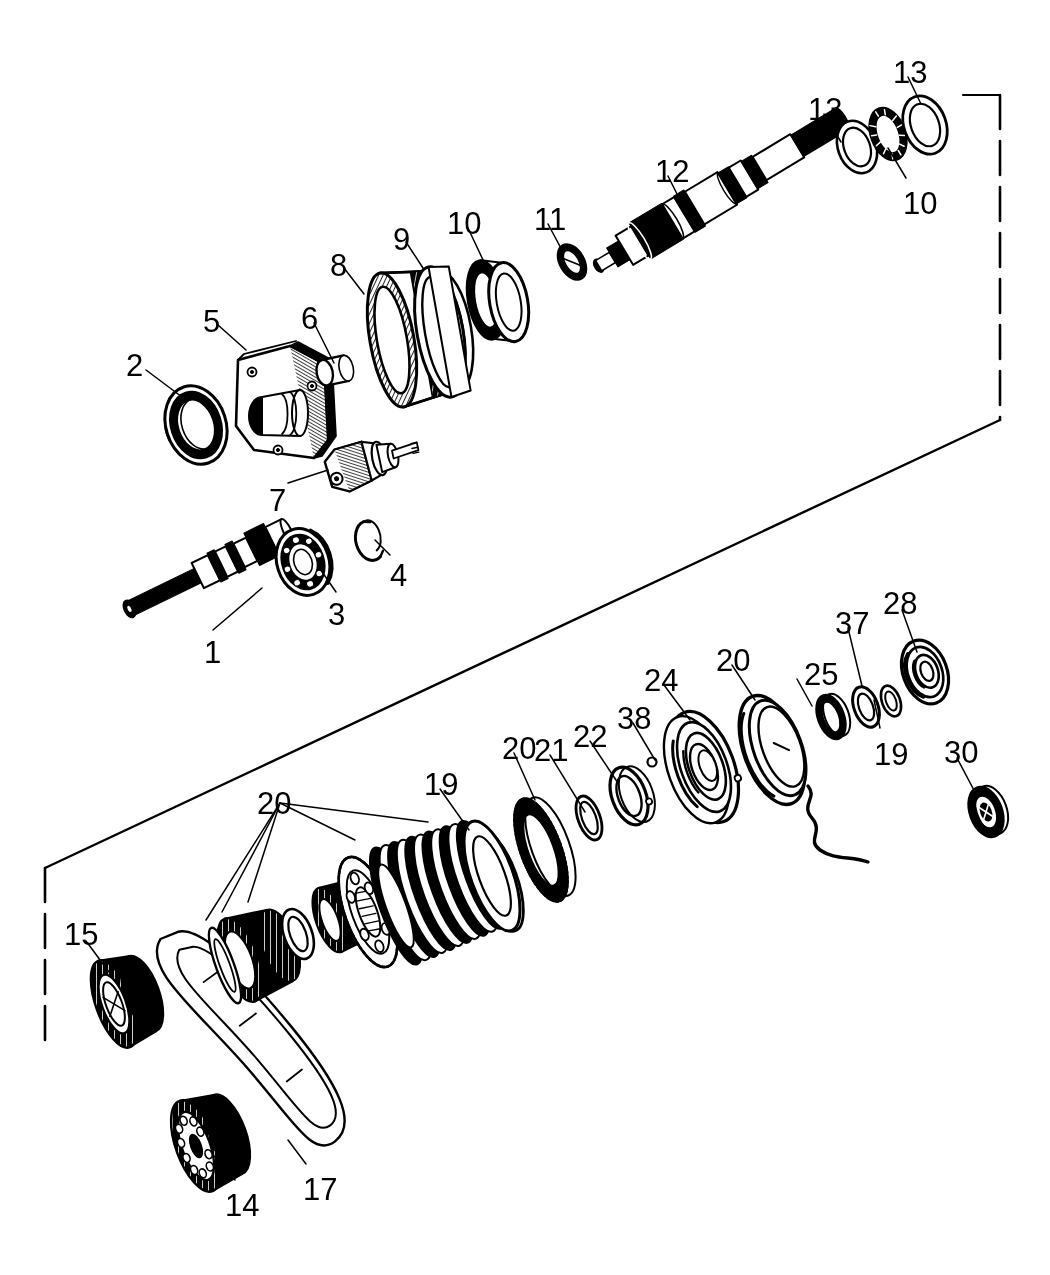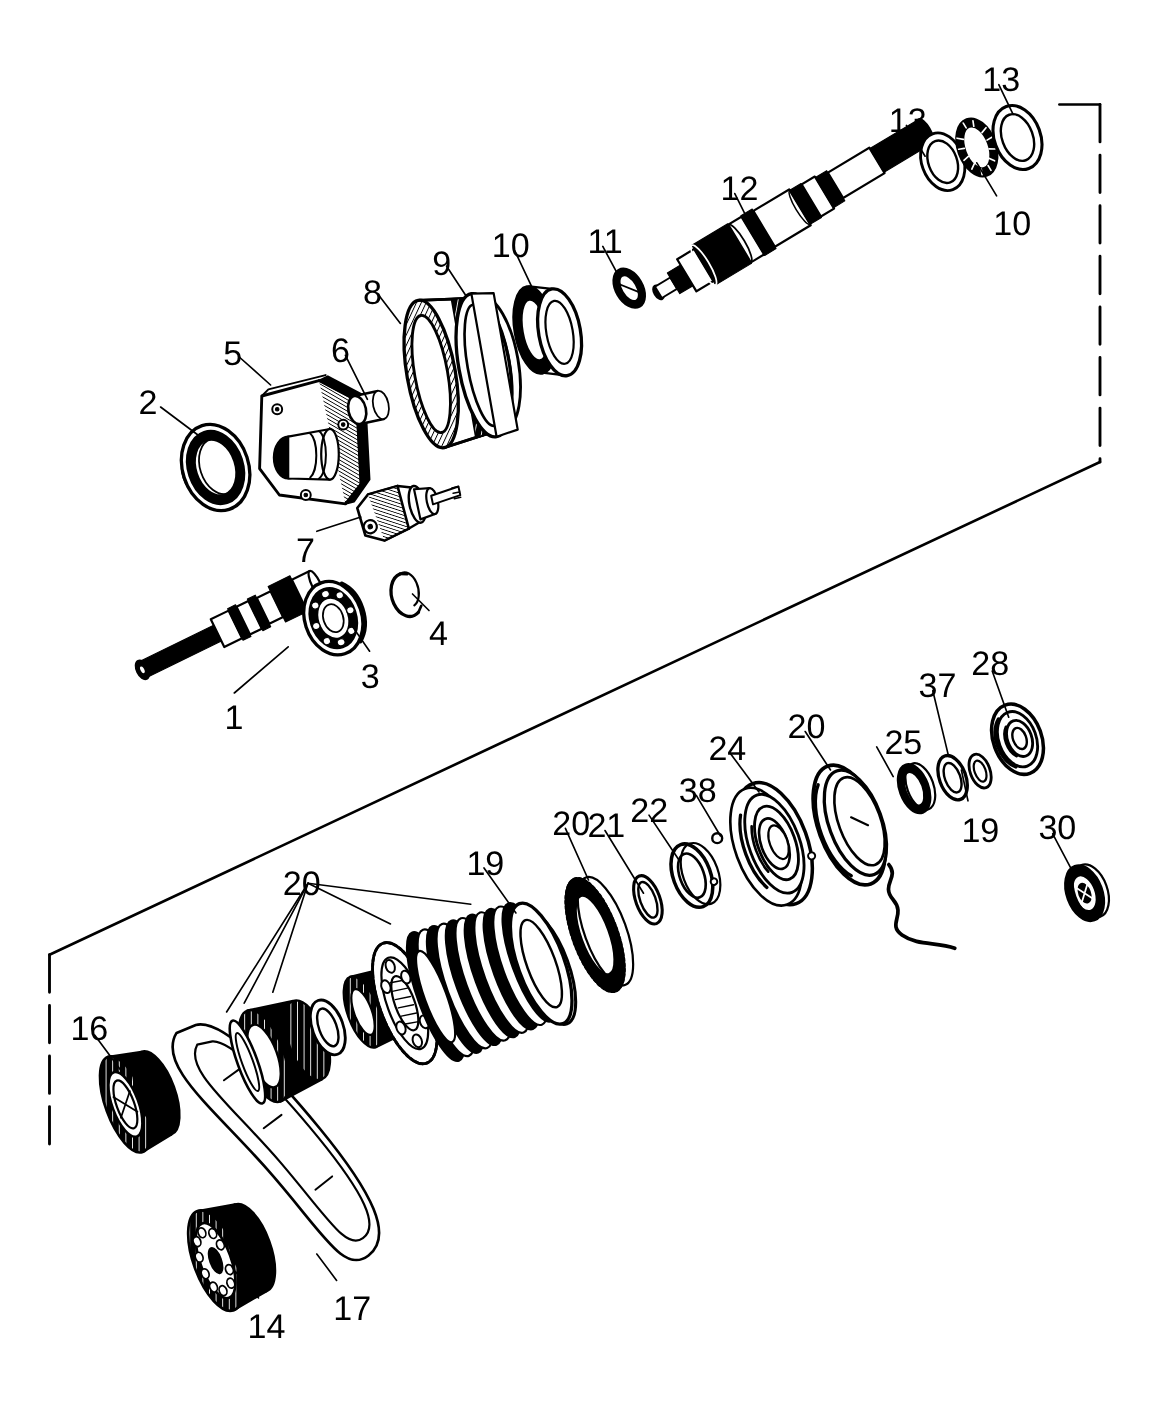--- a/index.html
+++ b/index.html
@@ -531,21 +531,21 @@
   <div class="callout" style="left:301px;top:303px">6</div>
   <div class="callout" style="left:269px;top:485px">7</div>
   <div class="callout" style="left:330px;top:250px">8</div>
   <div class="callout" style="left:393px;top:224px">9</div>
   <div class="callout" style="left:447px;top:208px">10</div>
   <div class="callout" style="left:534px;top:204px">11</div>
   <div class="callout" style="left:655px;top:156px">12</div>
   <div class="callout" style="left:808px;top:94px">13</div>
   <div class="callout" style="left:893px;top:57px">13</div>
   <div class="callout" style="left:903px;top:188px">10</div>
-  <div class="callout" style="left:64px;top:919px">16</div>
+  <div class="callout" style="left:64px;top:919px">15</div>
   <div class="callout" style="left:225px;top:1190px">14</div>
   <div class="callout" style="left:303px;top:1174px">17</div>
   <div class="callout" style="left:257px;top:788px">20</div>
   <div class="callout" style="left:424px;top:769px">19</div>
   <div class="callout" style="left:502px;top:733px">20</div>
   <div class="callout" style="left:534px;top:735px">21</div>
   <div class="callout" style="left:573px;top:721px">22</div>
   <div class="callout" style="left:617px;top:703px">38</div>
   <div class="callout" style="left:644px;top:665px">24</div>
   <div class="callout" style="left:804px;top:659px">25</div>

